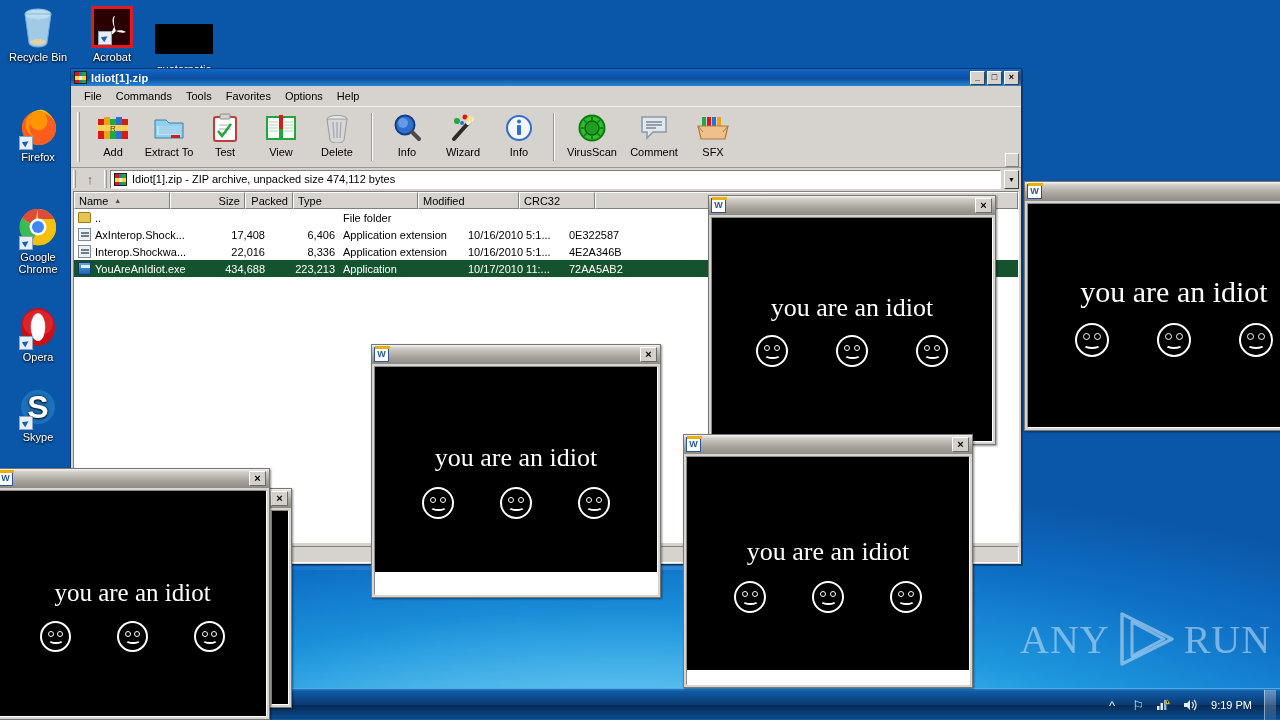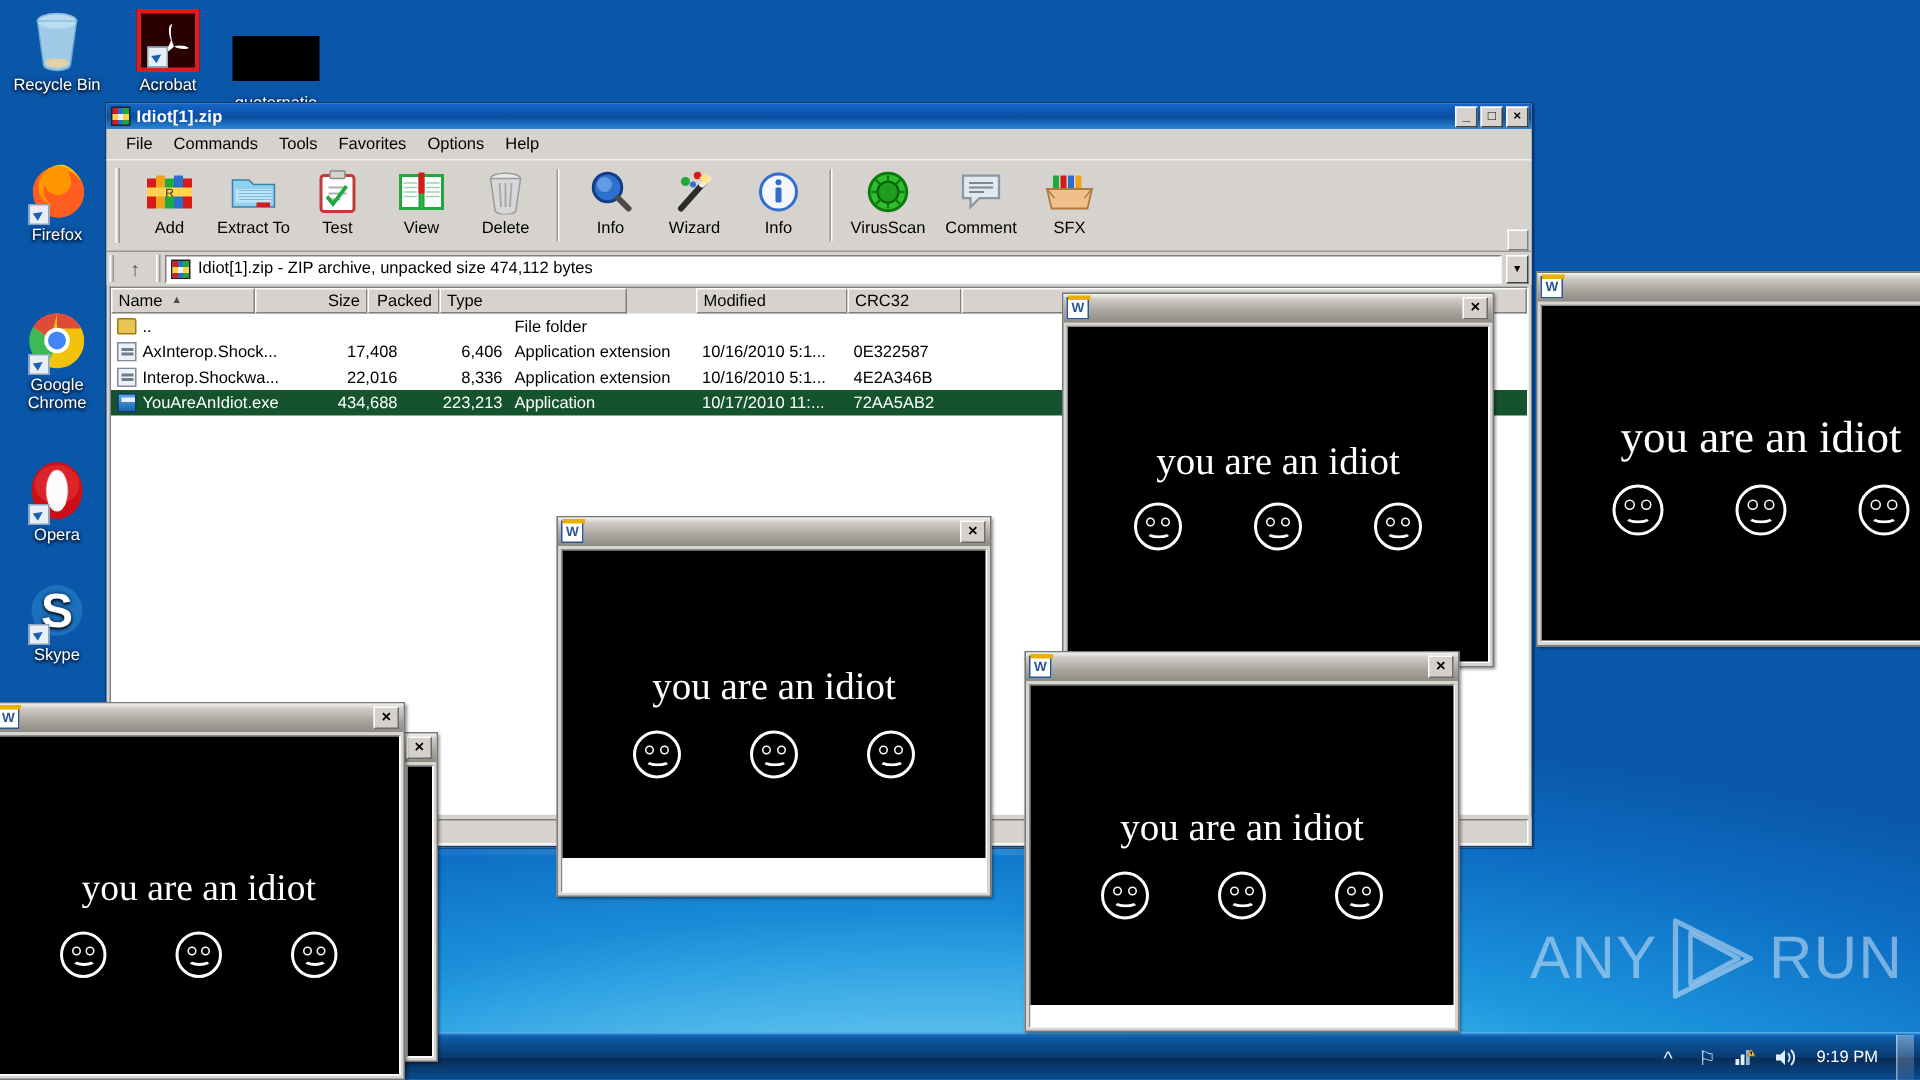--- a/index.html
+++ b/index.html
@@ -29,21 +29,21 @@
     position:absolute; left:200px; bottom:150px; width:260px; height:90px;
     pointer-events:none;
   }
 
   
   #anyrun {
     position:absolute; left:1020px; top:612px;
     display:flex; align-items:center; gap:6px;
     color: rgba(210,228,245,.55);
     font-size:40px; letter-spacing:1px;
-    font-family:Liberation Sans, sans-serif;
+    font-family:Liberation Serif, serif;
   }
   #anyrun .ar-logo { width:62px; height:54px; }
 
   
   .dicon {
     position:absolute; width:72px; text-align:center;
     color:#fff; font-size:11px; line-height:12px;
     text-shadow: 0 1px 2px rgba(0,0,0,.85), 0 0 3px rgba(0,0,0,.7);
   }
   .dicon .glyph { height:46px; display:flex; align-items:center; justify-content:center; position:relative; }
@@ -584,21 +584,21 @@
       </div>
       <div class="hdrcell r" style="width:75px;">
           <span>Size</span>
         </div>
       <div class="hdrcell r" style="width:48px;">
           <span>Packed</span>
         </div>
       <div class="hdrcell" style="width:125px;">
           <span>Type</span>
         </div>
-      <div class="hdrcell" style="width:101px;margin-left:46px;">
+      <div class="hdrcell" style="width:101px;">
           <span>Modified</span>
         </div>
       <div class="hdrcell" style="width:76px;">
           <span>CRC32</span>
         </div>
       <div class="hdrcell" style="flex:1;"></div>
     </div>
 
     <div class="rows">
       <div class="frow">

